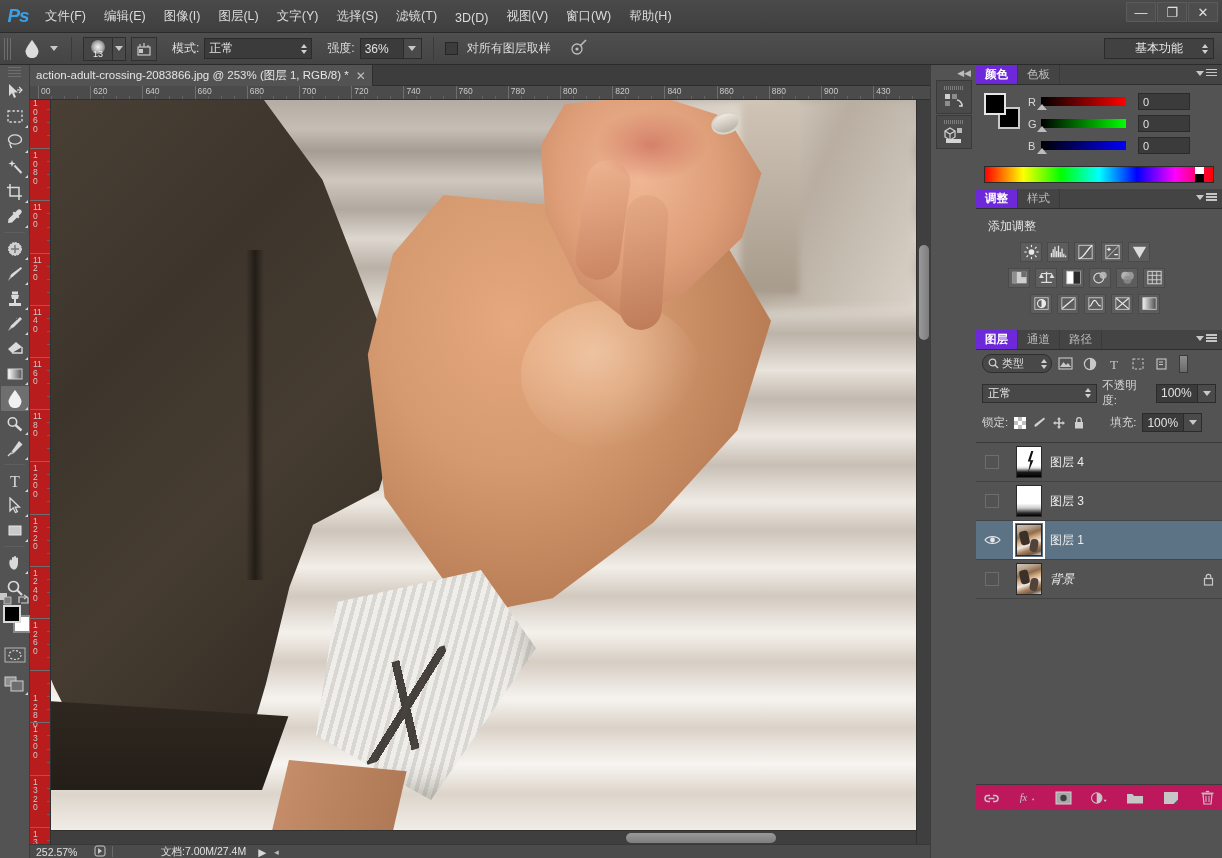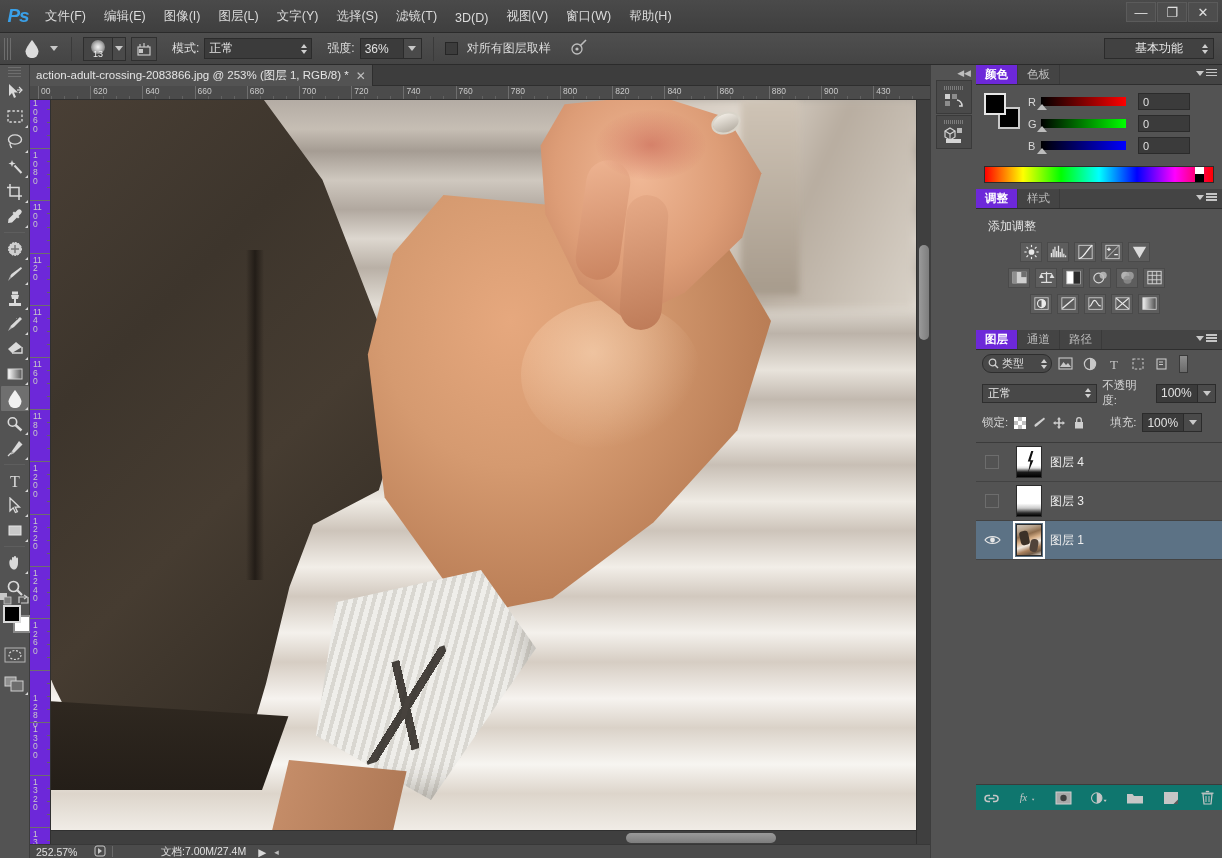--- a/index.html
+++ b/index.html
@@ -139,21 +139,21 @@
     display:flex; align-items:center; padding:0 6px; font-size:11.5px; color:#e4e4e4;
     gap:7px;
   }
   .doctab .x { font-size:12px; color:#c0c0c0; }
   .ruler-h {
     position:absolute; left:0; top:21px; height:14px; width:900px;
     background:#4b4b4b; border-bottom:1px solid #303030; overflow:hidden;
   }
   .ruler-v {
     position:absolute; left:0; top:35px; width:21px; height:744px;
-    background:#6d28d9; border-right:1px solid #303030; overflow:hidden;
+    background:#b91c1c; border-right:1px solid #303030; overflow:hidden;
   }
   .rh-tick { position:absolute; top:0; width:1px; height:14px; background:#6e6e6e; }
   .rh-minor { position:absolute; bottom:0; width:1px; height:3px; background:#636363; }
   .rh-lab { position:absolute; top:1px; font-size:8.5px; color:#c9c9c9; line-height:9px; }
   .rv-tick { position:absolute; left:0; height:1px; width:21px; background:#6e6e6e; }
   .rv-minor { position:absolute; right:0; height:1px; width:3px; background:#636363; }
   .rv-lab { position:absolute; left:3px; font-size:8.5px; color:#c9c9c9;
     width:9px; line-height:8.5px; word-break:break-all; }
   .canvas-area {
     position:absolute; left:21px; top:35px; width:865px; height:730px;
@@ -285,21 +285,21 @@
   .lyr-name.italic { font-style:italic; }
   .lyr-lock { width:28px; display:flex; align-items:center; justify-content:center; color:#c8c8c8; }
   .checker {
     background-image:
       linear-gradient(45deg,#c0c0c0 25%,transparent 25%,transparent 75%,#c0c0c0 75%),
       linear-gradient(45deg,#c0c0c0 25%,transparent 25%,transparent 75%,#c0c0c0 75%);
     background-size:8px 8px; background-position:0 0,4px 4px; background-color:#fff;
   }
   .lp-bottom {
     position:absolute; left:0; bottom:0; width:246px; height:26px;
-    background:#0f766e; border-top:1px solid #3b3b3b;
+    background:#be185d; border-top:1px solid #3b3b3b;
     display:flex; align-items:center; justify-content:center; gap:18px;
   }
   .lp-bottom .bi { color:#c6c6c6; display:flex; align-items:center; justify-content:center;
     width:18px;height:18px; }
 </style>
 </head>
 <body>
 
 <div class="app">
 
@@ -1188,20 +1188,39 @@
             <div class="thumb-cell">
               <div class="lyr-thumb sel-outline">
                 <div style="position:absolute;inset:0;background:linear-gradient(160deg,#cfc6bb 0%,#b9a48d 18%,#8e6d4d 34%,#d8b088 48%,#efe8df 62%,#a87f5b 76%,#6f5a46 88%,#ded6cc 100%)"></div>
                 <div style="position:absolute;left:3px;top:6px;width:9px;height:14px;background:#3c3128;border-radius:3px;transform:rotate(-12deg)"></div>
                 <div style="position:absolute;left:13px;top:14px;width:8px;height:13px;background:#51433a;border-radius:4px;transform:rotate(10deg)"></div>
               </div>
             </div>
             <div class="lyr-name">图层 1</div>
             <div class="lyr-lock"></div>
           </div>
+          <div class="layer-row">
+            <div class="eye-cell">
+              <span class="eye-box"></span>
+            </div>
+            <div class="thumb-cell">
+              <div class="lyr-thumb">
+                <div style="position:absolute;inset:0;background:linear-gradient(160deg,#cfc6bb 0%,#b9a48d 18%,#8e6d4d 34%,#d8b088 48%,#efe8df 62%,#a87f5b 76%,#6f5a46 88%,#ded6cc 100%)"></div>
+                <div style="position:absolute;left:3px;top:6px;width:9px;height:14px;background:#3c3128;border-radius:3px;transform:rotate(-12deg)"></div>
+                <div style="position:absolute;left:13px;top:14px;width:8px;height:13px;background:#51433a;border-radius:4px;transform:rotate(10deg)"></div>
+              </div>
+            </div>
+            <div class="lyr-name italic">背景</div>
+            <div class="lyr-lock">
+              <svg width="11" height="13" viewBox="0 0 11 13">
+                <rect x="1.5" y="5.5" width="8" height="6.5" fill="none" stroke="#c8c8c8" stroke-width="1.2"></rect>
+                <path d="M3.2 5.5 L3.2 3.6 A2.3 2.3 0 0 1 7.8 3.6 L7.8 5.5" fill="none" stroke="#c8c8c8" stroke-width="1.2"></path>
+              </svg>
+            </div>
+          </div>
         </div>
 
       <div class="lp-bottom">
         <span class="bi">
           <svg width="17" height="14" viewBox="0 0 17 14">
               <path d="M7 4.5 L5 4.5 A3 3 0 0 0 5 10.5 L7 10.5" fill="none" stroke="#c6c6c6" stroke-width="1.5"></path>
               <path d="M10 4.5 L12 4.5 A3 3 0 0 1 12 10.5 L10 10.5" fill="none" stroke="#c6c6c6" stroke-width="1.5"></path>
               <path d="M5.5 7.5 L11.5 7.5" stroke="#c6c6c6" stroke-width="1.5"></path>
             </svg>
         </span>

